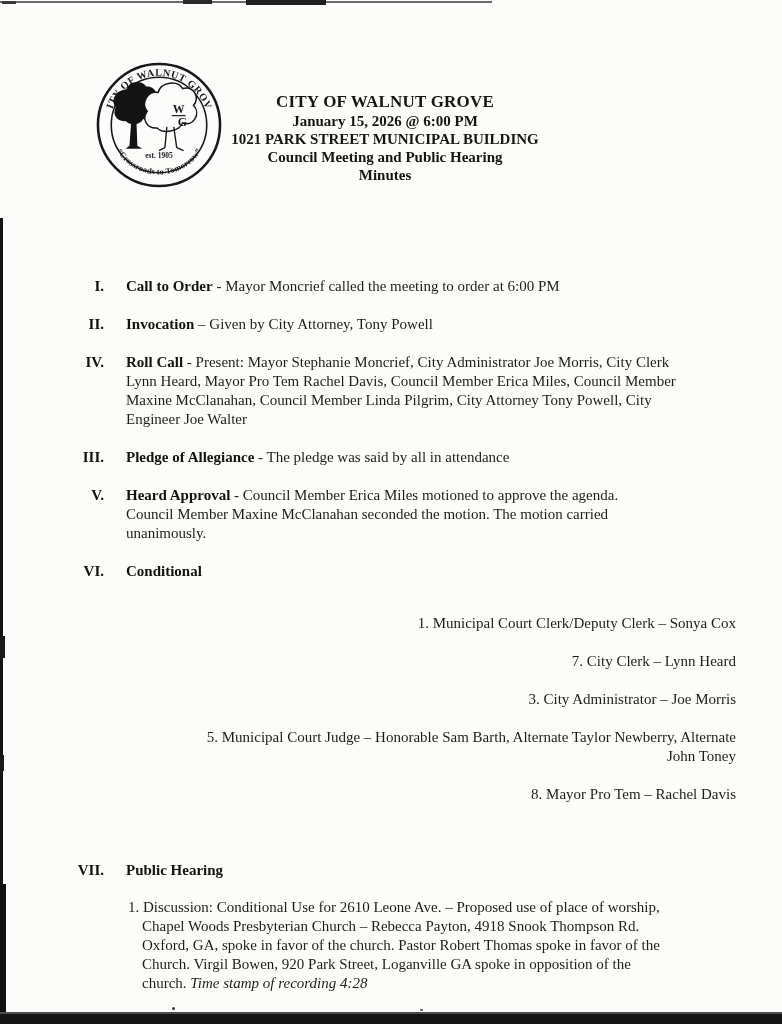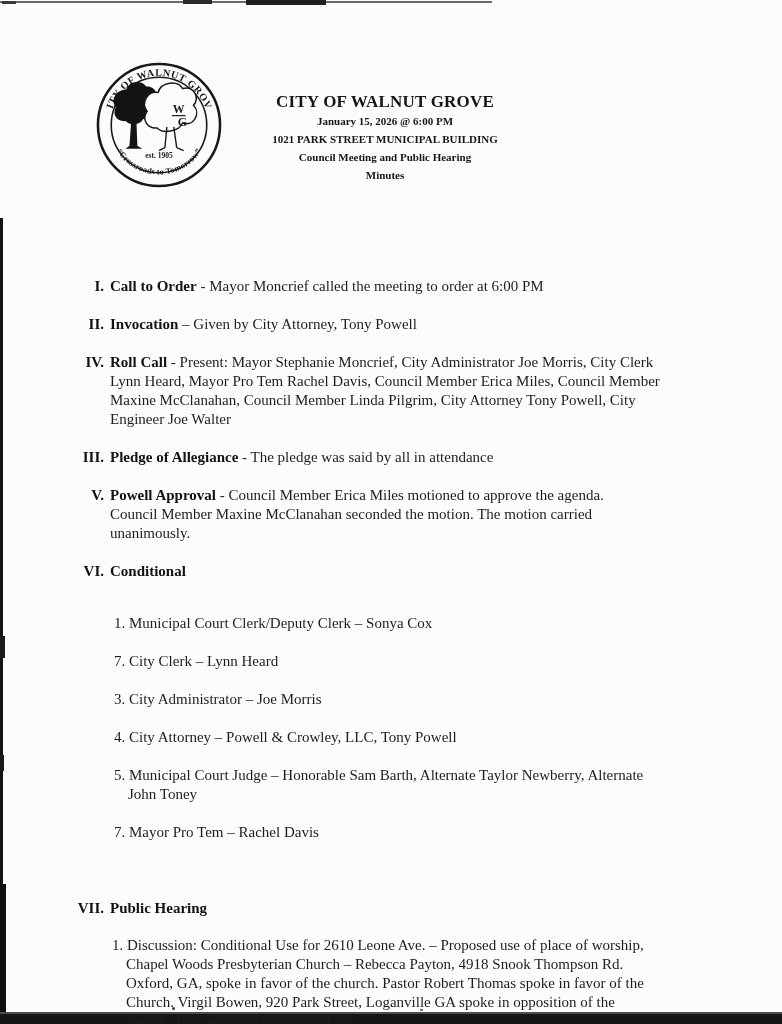--- a/index.html
+++ b/index.html
@@ -22,29 +22,29 @@
   .art-left-blob3{left:0;top:884px;width:6px;height:140px;background:#101010;}
   .art-bottom-bar{left:0;top:1014px;width:782px;height:10px;background:#161616;}
   .art-bottom-fuzz{left:0;top:1012px;width:782px;height:2px;background:#4d4d4d;}
   .art-dot1{left:172px;top:1007px;width:3px;height:3px;background:#3c3c3c;border-radius:50%;}
   .art-dot2{left:420px;top:1009px;width:3px;height:2px;background:#777;}
   
   .seal{position:absolute;left:95px;top:61px;width:128px;height:128px;}
   
   .hdr{position:absolute;left:225px;top:92px;width:320px;text-align:center;font-weight:bold;color:#171513;}
   .hdr-title{font-size:17px;line-height:20px;letter-spacing:.2px;}
-  .hdr-line{font-size:11px;line-height:18px;}
+  .hdr-line{font-size:15px;line-height:18px;}
   
   .content{position:absolute;top:277px;left:0;right:0;font-size:15px;line-height:19px;}
   .section{display:flex;margin:0 46px 19px 58px;}
   .sec-num{width:46px;min-width:46px;text-align:right;font-weight:bold;color:#14120f;}
-  .sec-body{margin-left:6px;flex:1;white-space:pre-line;}
+  .sec-body{margin-left:22px;flex:1;white-space:pre-line;}
   .sec-label{font-weight:bold;color:#14120f;}
   .list{margin:14px 0 0 4px;}
-  .list-item{padding-left:14px;text-indent:-14px;white-space:pre-line;}
+  .list-item{padding-left:14px;text-indent:-14px;white-space:pre-line;text-align:right;}
   .ph-item{margin:18px 0 0 2px;padding-left:14px;text-indent:-14px;white-space:pre-line;}
   .italic{font-style:italic;}
 </style>
 </head>
 <body>
 
 <div class="page">
 
   <div class="art art-top-line"></div>
   <div class="art art-top-seg1"></div>
@@ -116,36 +116,35 @@
 Engineer Joe Walter</span></div>
     </div>
 
     <div class="section">
       <div class="sec-num">III.</div>
       <div class="sec-body"><span class="sec-label">Pledge of Allegiance</span><span> - The pledge was said by all in attendance</span></div>
     </div>
 
     <div class="section">
       <div class="sec-num">V.</div>
-      <div class="sec-body"><span class="sec-label">Powell Approval</span><span> - Council Member Erica Miles motioned to approve the agenda.
+      <div class="sec-body"><span class="sec-label">Heard Approval</span><span> - Council Member Erica Miles motioned to approve the agenda.
 Council Member Maxine McClanahan seconded the motion. The motion carried
 unanimously.</span></div>
     </div>
 
     <div class="section">
       <div class="sec-num">VI.</div>
       <div class="sec-body"><span class="sec-label">Conditional</span>
         <div class="list">
           <div class="list-item">1. Municipal Court Clerk/Deputy Clerk – Sonya Cox</div>
           <div class="list-item">7. City Clerk – Lynn Heard</div>
           <div class="list-item">3. City Administrator – Joe Morris</div>
-          <div class="list-item">4. City Attorney – Powell &amp; Crowley, LLC, Tony Powell</div>
           <div class="list-item">5. Municipal Court Judge – Honorable Sam Barth, Alternate Taylor Newberry, Alternate
 John Toney</div>
-          <div class="list-item">7. Mayor Pro Tem – Rachel Davis</div>
+          <div class="list-item">8. Mayor Pro Tem – Rachel Davis</div>
         </div>
       </div>
     </div>
 
     <div class="section">
       <div class="sec-num">VII.</div>
       <div class="sec-body"><span class="sec-label">Public Hearing</span>
         <div class="ph-item"><span>1. Discussion: Conditional Use for 2610 Leone Ave. – Proposed use of place of worship,
 Chapel Woods Presbyterian Church – Rebecca Payton, 4918 Snook Thompson Rd.
 Oxford, GA, spoke in favor of the church. Pastor Robert Thomas spoke in favor of the

